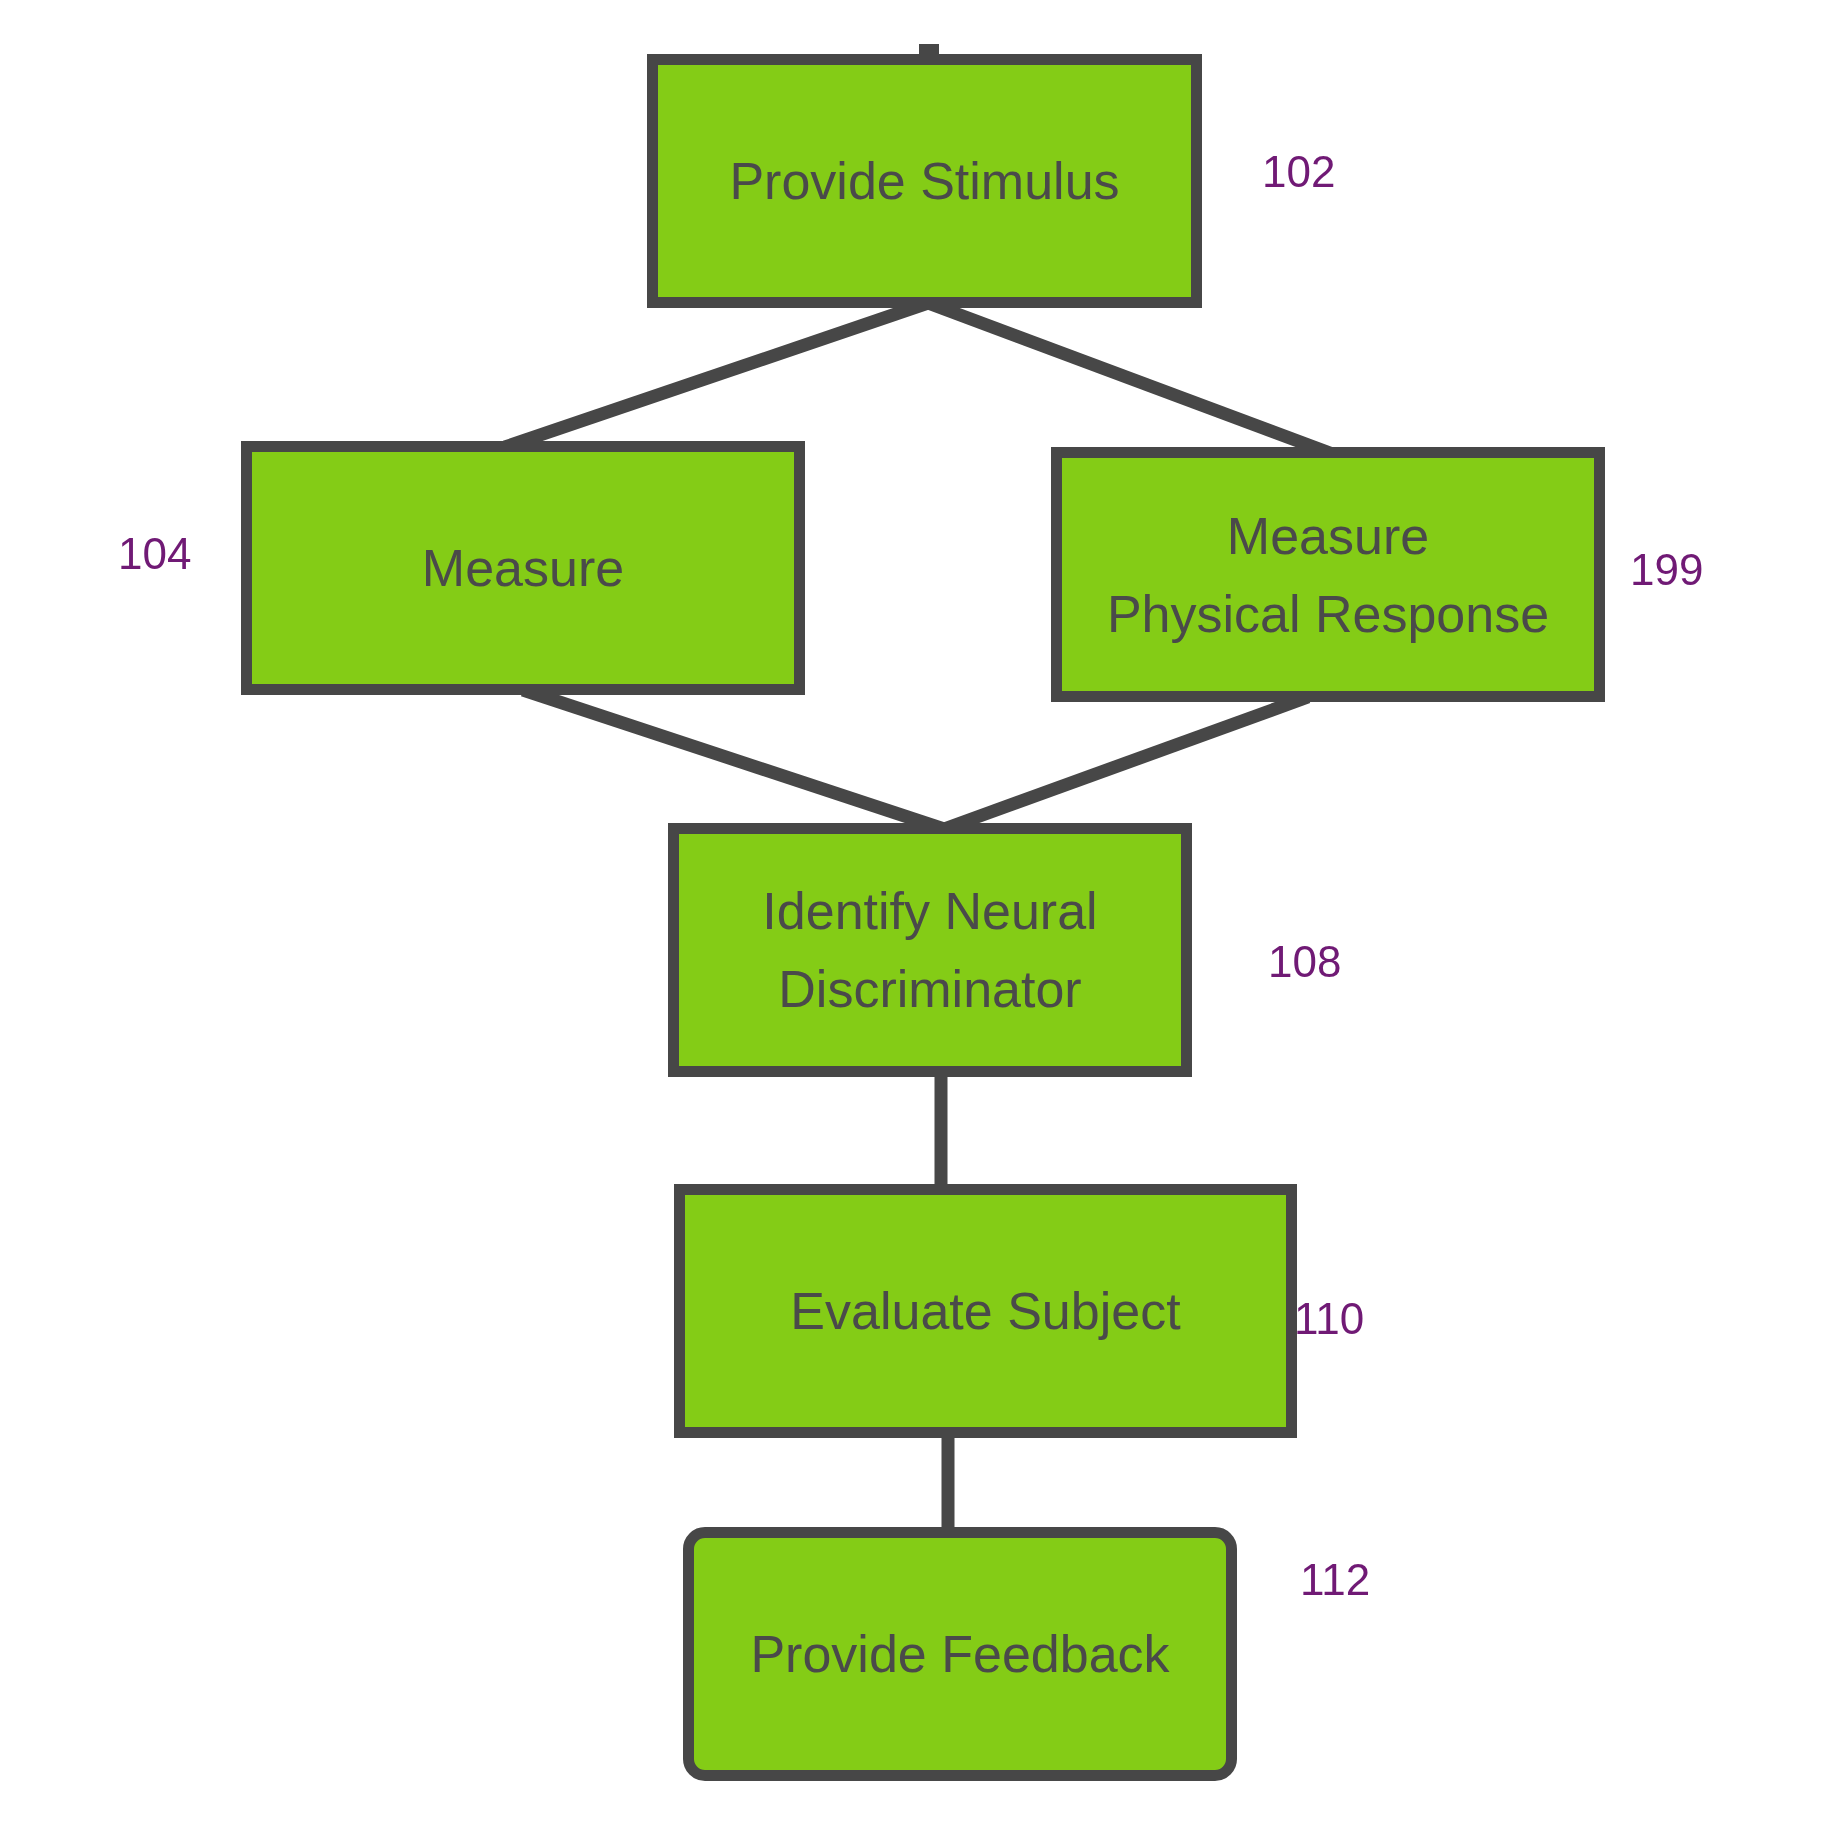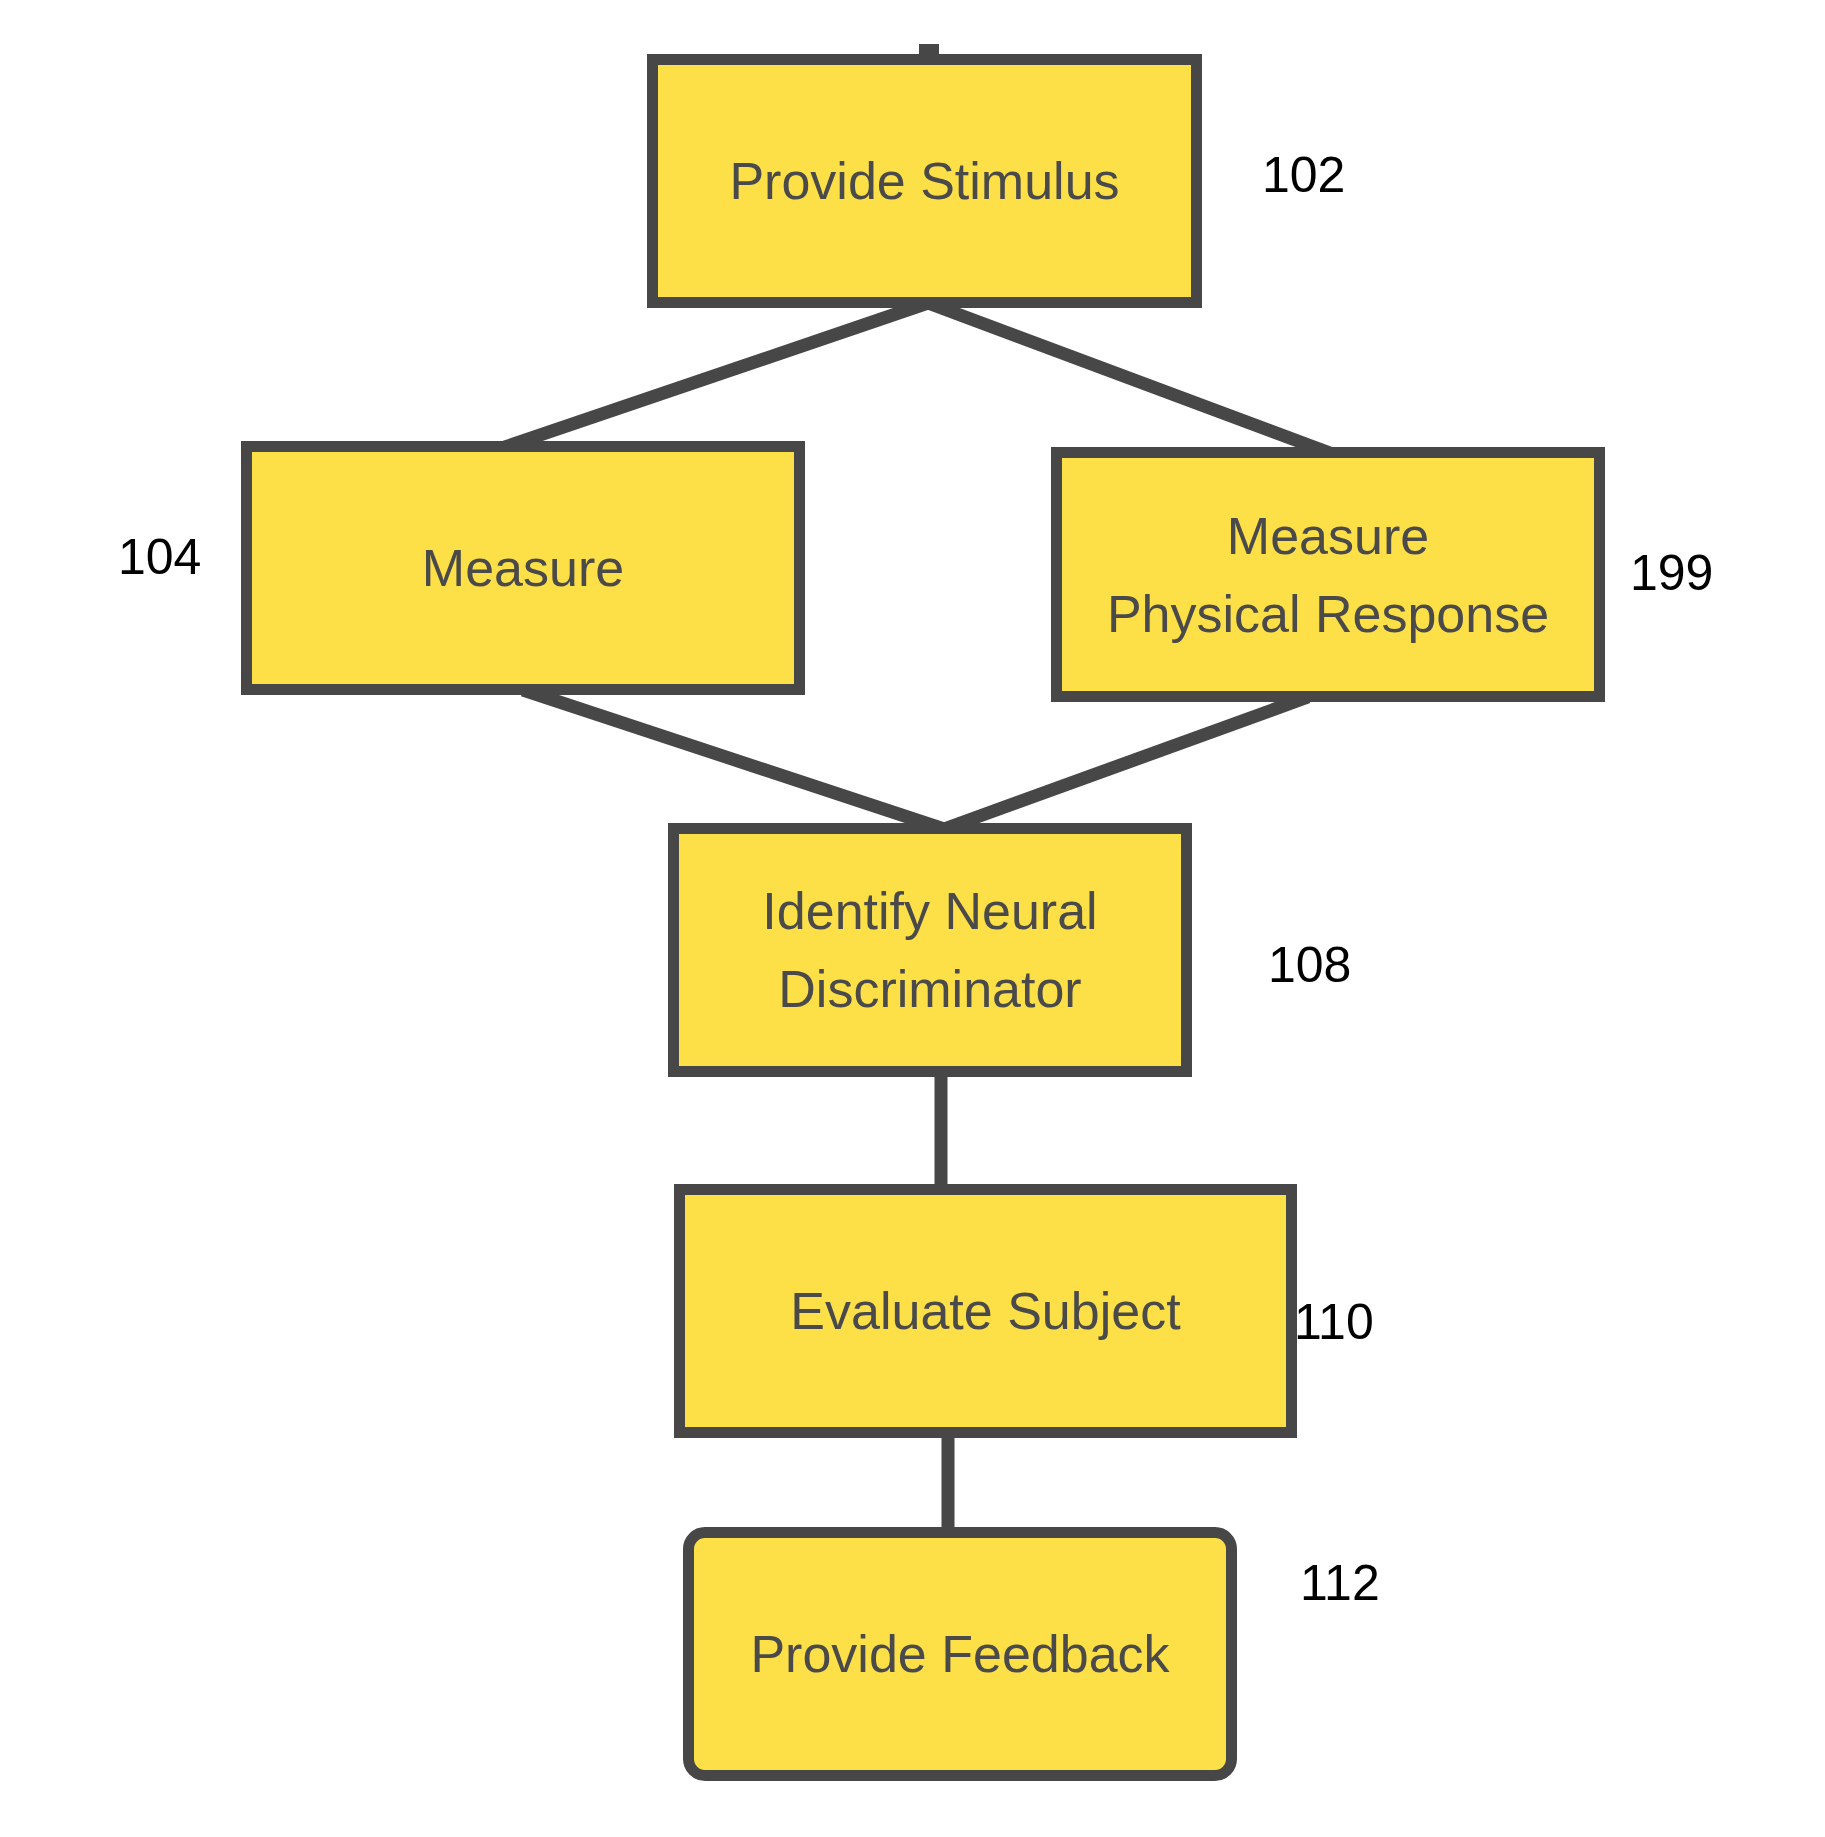--- a/index.html
+++ b/index.html
@@ -19,40 +19,40 @@
     position: absolute;
     left: 0;
     top: 0;
     width: 1825px;
     height: 1837px;
   }
   .node {
     position: absolute;
     box-sizing: border-box;
     border: 11px solid #474747;
-    background: #fde047;
+    background: #84cc16;
     display: flex;
     align-items: center;
     justify-content: center;
     text-align: center;
   }
   .node-text {
     color: #4a4a4a;
     font-size: 52px;
     line-height: 1.5;
     letter-spacing: 0px;
   }
   .node-text span {
     display: block;
     white-space: nowrap;
   }
   .ref {
     position: absolute;
-    color: #000000;
-    font-size: 50px;
+    color: #701a75;
+    font-size: 44px;
     line-height: 1;
     white-space: nowrap;
   }
 </style>
 </head>
 <body>
 
 <div id="stage">
 
   <svg id="connectors" viewBox="0 0 1825 1837" xmlns="http://www.w3.org/2000/svg">

